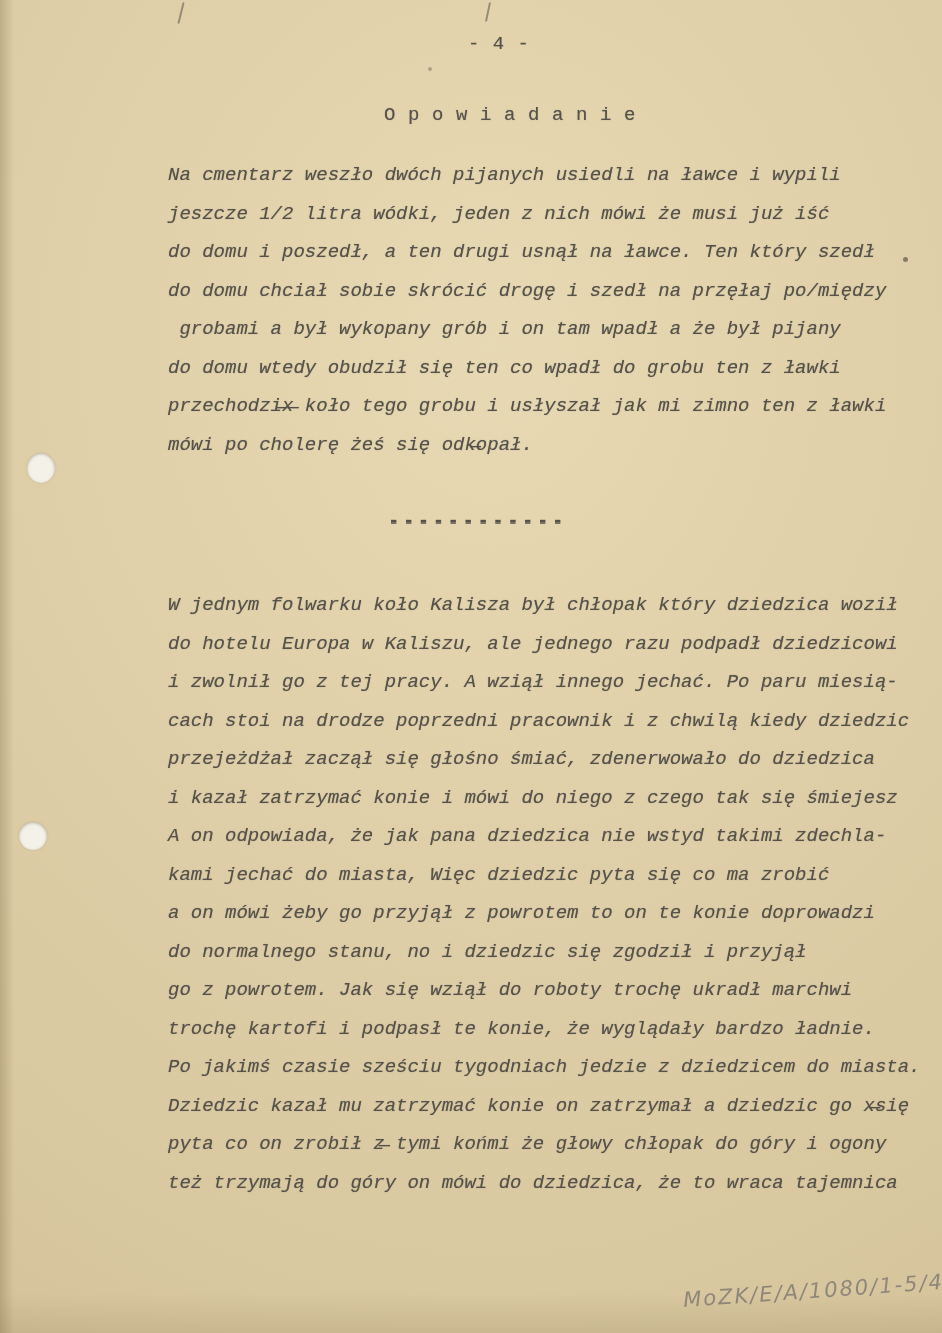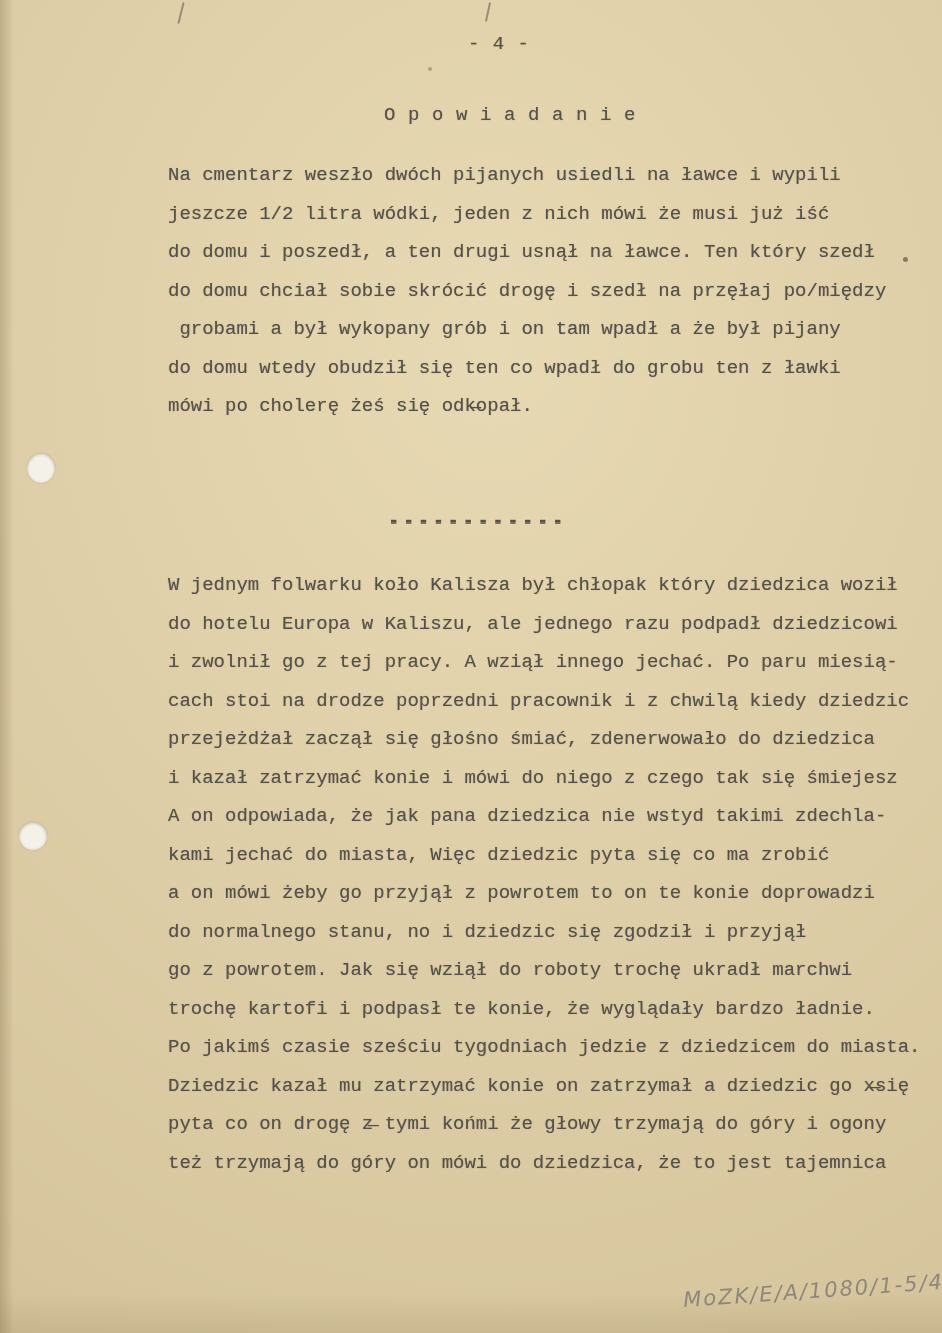--- a/index.html
+++ b/index.html
@@ -51,22 +51,22 @@
     left: 384px;
     top: 104px;
     letter-spacing: 0.6px;
   }
   .story {
     position: absolute;
     left: 168px;
     line-height: 38.5px;
   }
   .story-1 { top: 156px; }
-  .story-2 { top: 566px; }
-  .line { white-space: pre; }
+  .story-2 { top: 586px; }
+  .line { white-space: pre; font-style: italic; }
   .separator {
     position: absolute;
     left: 388px;
     top: 510px;
     font-weight: bold;
     letter-spacing: 3.5px;
     text-shadow: 0 1.5px 0 rgba(85,80,72,0.75);
   }
   .hole {
     position: absolute;
@@ -122,20 +122,21 @@
   <div class="hole hole-1"></div>
   <div class="hole hole-2"></div>
 
   <div class="typed story story-1">
     <div class="line">Na cmentarz weszło dwóch pijanych usiedli na ławce i wypili</div>
     <div class="line">jeszcze 1/2 litra wódki, jeden z nich mówi że musi już iść</div>
     <div class="line">do domu i poszedł, a ten drugi usnął na ławce. Ten który szedł</div>
     <div class="line">do domu chciał sobie skrócić drogę i szedł na przęłaj po/między</div>
     <div class="line"> grobami a był wykopany grób i on tam wpadł a że był pijany</div>
     <div class="line">do domu wtedy obudził się ten co wpadł do grobu ten z ławki</div>
+    <div class="line">przechodzi̶x̶ koło tego grobu i usłyszał jak mi zimno ten z ławki</div>
     <div class="line">mówi po cholerę żeś się odk̶opał.</div>
   </div>
 
   <div class="speck speck-margin"></div>
 
   <div class="typed separator">------------</div>
 
   <div class="typed story story-2">
     <div class="line">W jednym folwarku koło Kalisza był chłopak który dziedzica woził</div>
     <div class="line">do hotelu Europa w Kaliszu, ale jednego razu podpadł dziedzicowi</div>
@@ -144,19 +145,19 @@
     <div class="line">przejeżdżał zaczął się głośno śmiać, zdenerwowało do dziedzica</div>
     <div class="line">i kazał zatrzymać konie i mówi do niego z czego tak się śmiejesz</div>
     <div class="line">A on odpowiada, że jak pana dziedzica nie wstyd takimi zdechla-</div>
     <div class="line">kami jechać do miasta, Więc dziedzic pyta się co ma zrobić</div>
     <div class="line">a on mówi żeby go przyjął z powrotem to on te konie doprowadzi</div>
     <div class="line">do normalnego stanu, no i dziedzic się zgodził i przyjął</div>
     <div class="line">go z powrotem. Jak się wziął do roboty trochę ukradł marchwi</div>
     <div class="line">trochę kartofi i podpasł te konie, że wyglądały bardzo ładnie.</div>
     <div class="line">Po jakimś czasie sześciu tygodniach jedzie z dziedzicem do miasta.</div>
     <div class="line">Dziedzic kazał mu zatrzymać konie on zatrzymał a dziedzic go x̶się</div>
-    <div class="line">pyta co on drogę z̶ tymi końmi że głowy trzymają do góry i ogony</div>
-    <div class="line">też trzymają do góry on mówi do dziedzica, że to jest tajemnica</div>
+    <div class="line">pyta co on zrobił z̶ tymi końmi że głowy chłopak do góry i ogony</div>
+    <div class="line">też trzymają do góry on mówi do dziedzica, że to wraca tajemnica</div>
   </div>
 
   <div class="archival-note">MoZK/E/A/1080/1-5/4</div>
 
 </div>
 
 </body></html>

